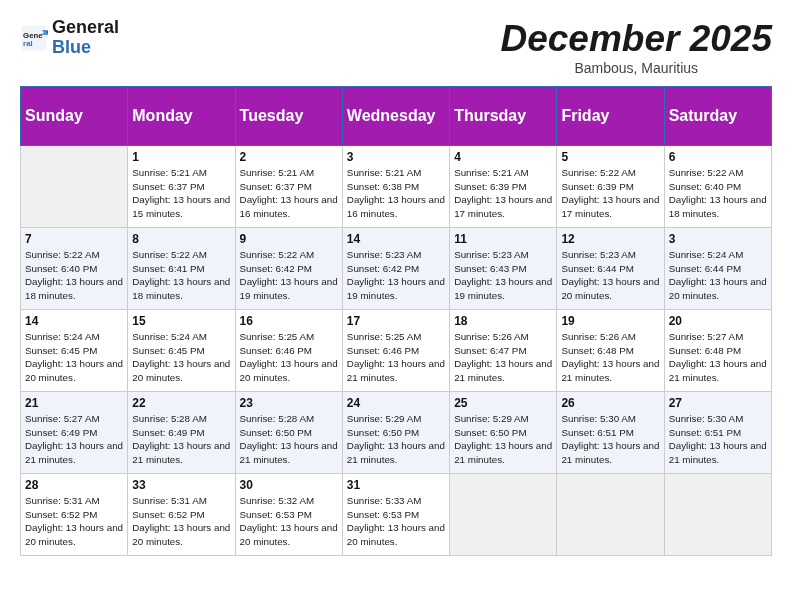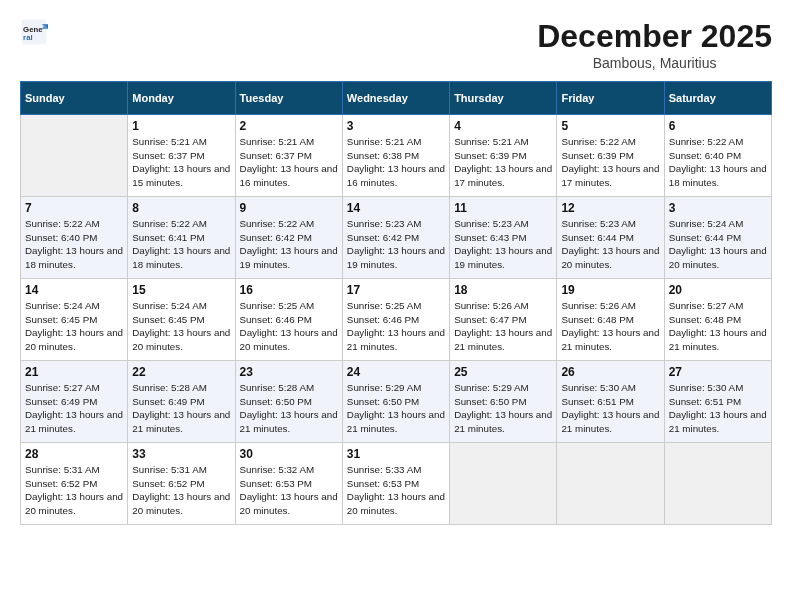--- a/index.html
+++ b/index.html
@@ -34,40 +34,41 @@
     }
     .logo-text .blue { color: #2e6db4; }
     .logo-icon {
       width: 28px;
       height: 28px;
     }
     .title-block {
       text-align: right;
     }
     .month-title {
-      font-size: 32px;
+      font-size: 37px;
       font-weight: bold;
       color: #1a1a1a;
+      font-style: italic;
     }
     .location {
       font-size: 14px;
       color: #444;
       text-align: center;
     }
     .calendar {
       width: 100%;
       border-collapse: collapse;
       font-size: 10.5px;
     }
     .calendar th {
-      background: #0c4a6e;
+      background: #a21caf;
       color: #fff;
-      padding: 10px 4px;
+      padding: 20px 4px;
       text-align: left;
-      font-size: 11px;
+      font-size: 16px;
       font-weight: bold;
       border: 1px solid #2e6db4;
     }
     .calendar td {
       border: 1px solid #ccc;
       vertical-align: top;
       padding: 4px 4px 4px 4px;
       width: calc(100% / 7);
       height: 82px;
       background: #fff;
@@ -102,20 +103,26 @@
 <div class="page">
   <div class="header">
     <div class="logo">
       <svg class="logo-icon" viewBox="0 0 36 36">
         <rect x="2" y="2" width="32" height="32" rx="4" fill="#f0f4fa"></rect>
         <text x="4" y="18" font-size="10" font-weight="bold" fill="#1a1a1a" font-family="Arial">Gene</text>
         <text x="4" y="28" font-size="10" font-weight="bold" fill="#2e6db4" font-family="Arial">ral</text>
         <polygon points="28,8 36,14 36,8" fill="#2e6db4"></polygon>
         <polygon points="28,14 36,14 32,8" fill="#5599d6"></polygon>
       </svg>
+      <div>
+        <div class="logo-text">
+          <span>General</span><br>
+          <span class="blue">Blue</span>
+        </div>
+      </div>
     </div>
     <div class="title-block">
       <div class="month-title">December 2025</div>
       <div class="location">Bambous, Mauritius</div>
     </div>
   </div>
 
   <table class="calendar">
     <thead>
       <tr>

